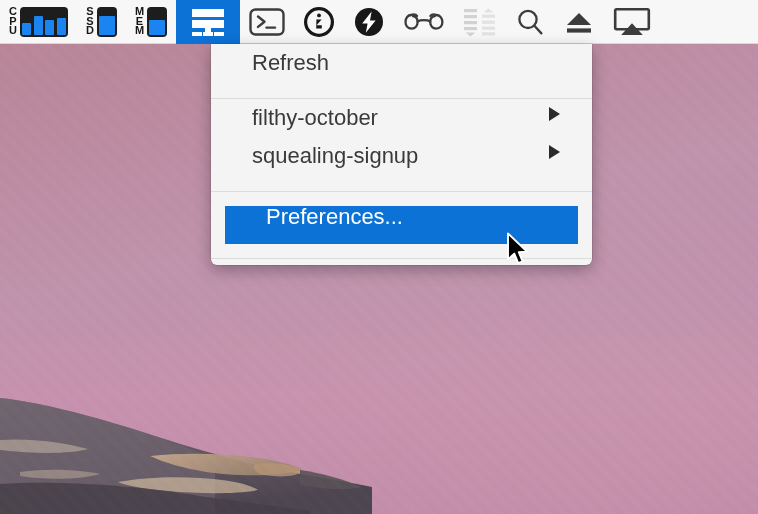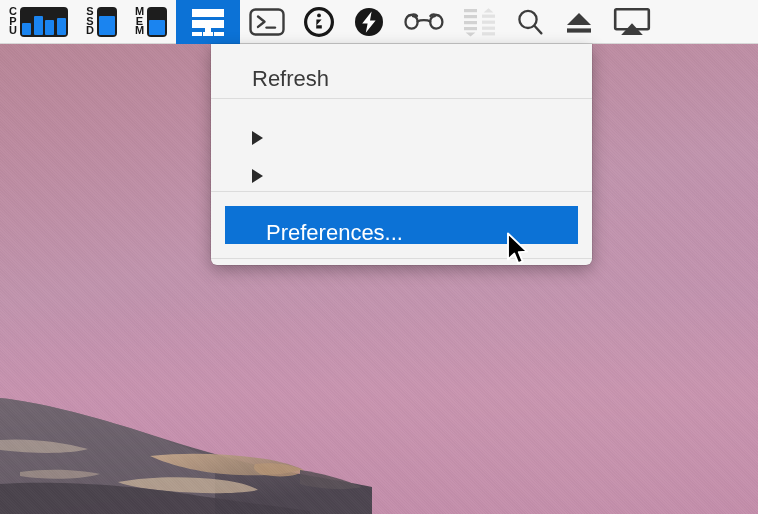--- a/index.html
+++ b/index.html
@@ -122,21 +122,21 @@
     overflow: hidden;
   }
   .menu-group { padding: 8px 0; }
   .menu-sep {
     height: 1px;
     background: #dcdcdc;
     margin: 0;
   }
   .menu-row {
     display: flex;
-    align-items: flex-end;
+    align-items: flex-start;
     justify-content: space-between;
     height: 38px;
     padding: 0 18px 0 41px;
     font-size: 22px;
     color: #3a3a3a;
     white-space: nowrap;
   }
   .menu-row.selected {
     background: #0c72d6;
     color: #ffffff;
@@ -325,23 +325,25 @@
     <div class="menu-group">
       <div class="menu-row">
         <span class="menu-label">Refresh</span>
       </div>
     </div>
 
     <div class="menu-sep"></div>
 
     <div class="menu-group">
       <div class="menu-row">
+        <span class="menu-label">filthy-october</span>
         <span class="submenu-arrow"></span>
       </div>
       <div class="menu-row">
+        <span class="menu-label">squealing-signup</span>
         <span class="submenu-arrow"></span>
       </div>
     </div>
 
     <div class="menu-sep"></div>
 
     <div class="menu-group" style="padding:14px">
       <div class="menu-row selected">
         <span class="menu-label">Preferences...</span>
       </div>

